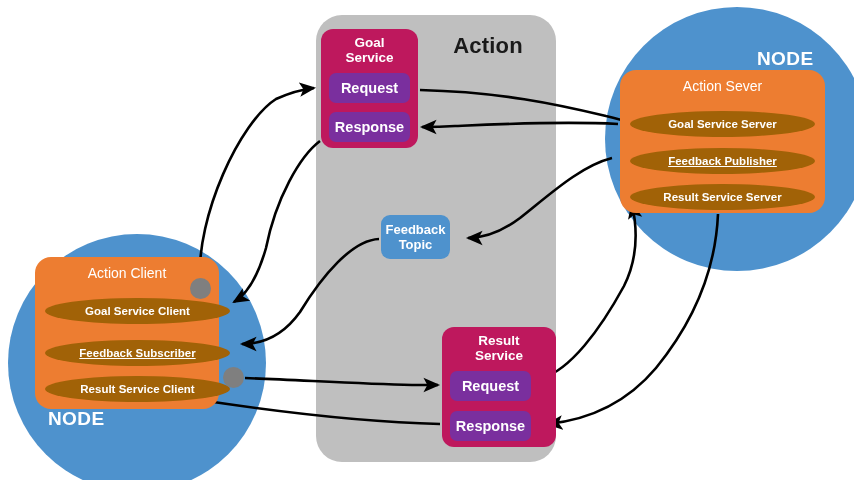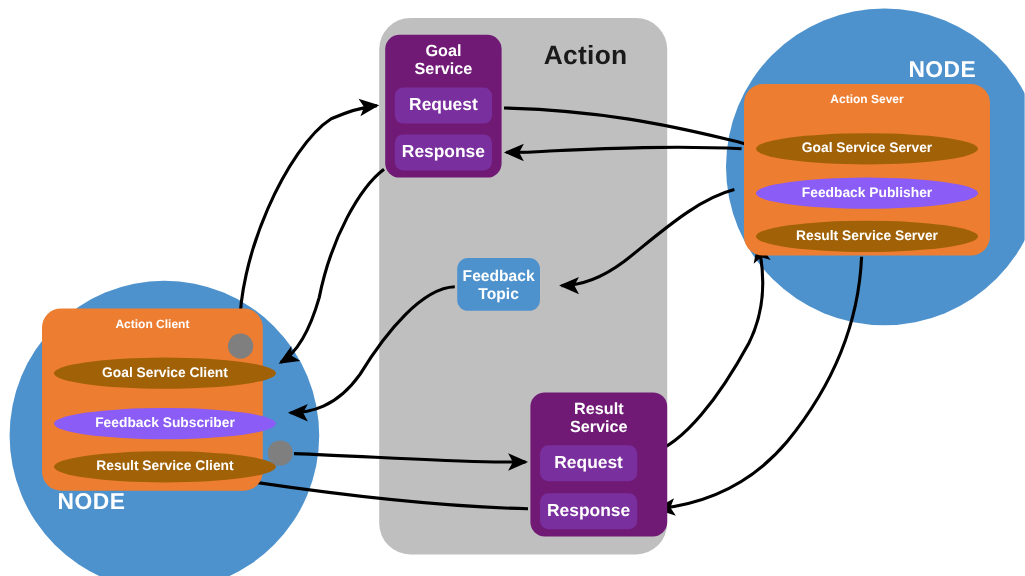--- a/index.html
+++ b/index.html
@@ -68,46 +68,46 @@
     border-radius: 16px;
   }
   #action-server-box { left: 620px; top: 70px; width: 205px; height: 143px; }
   #action-client-box { left: 35px;  top: 257px; width: 184px; height: 152px; }
 
   .action-box-title {
     position: absolute;
     width: 100%;
     text-align: center;
     top: 8px;
-    font-size: 10px;
-    font-weight: bold;
+    font-size: 14px;
+    font-weight: normal;
     color: #ffffff;
   }
 
   
   .pill {
     position: absolute;
     left: 10px;
     width: 185px;
     height: 26px;
     border-radius: 50%;
     display: flex;
     align-items: center;
     justify-content: center;
     font-size: 11.5px;
     font-weight: bold;
     color: #ffffff;
   }
   .pill-yellow { background: #a16207; }
-  .pill-green  { background: #8b5cf6; }
+  .pill-green  { background: #a16207; text-decoration: underline; }
 
   
   .service-box {
     position: absolute;
-    background: #701a75;
+    background: #be185d;
     border-radius: 12px;
   }
   #goal-service-box   { left: 321px; top: 29px;  width: 97px;  height: 119px; }
   #result-service-box { left: 442px; top: 327px; width: 98px;  height: 120px; padding-left: 16px; }
 
   .service-title {
     position: absolute;
     left: 0; top: 6px;
     width: 100%;
     text-align: center;

